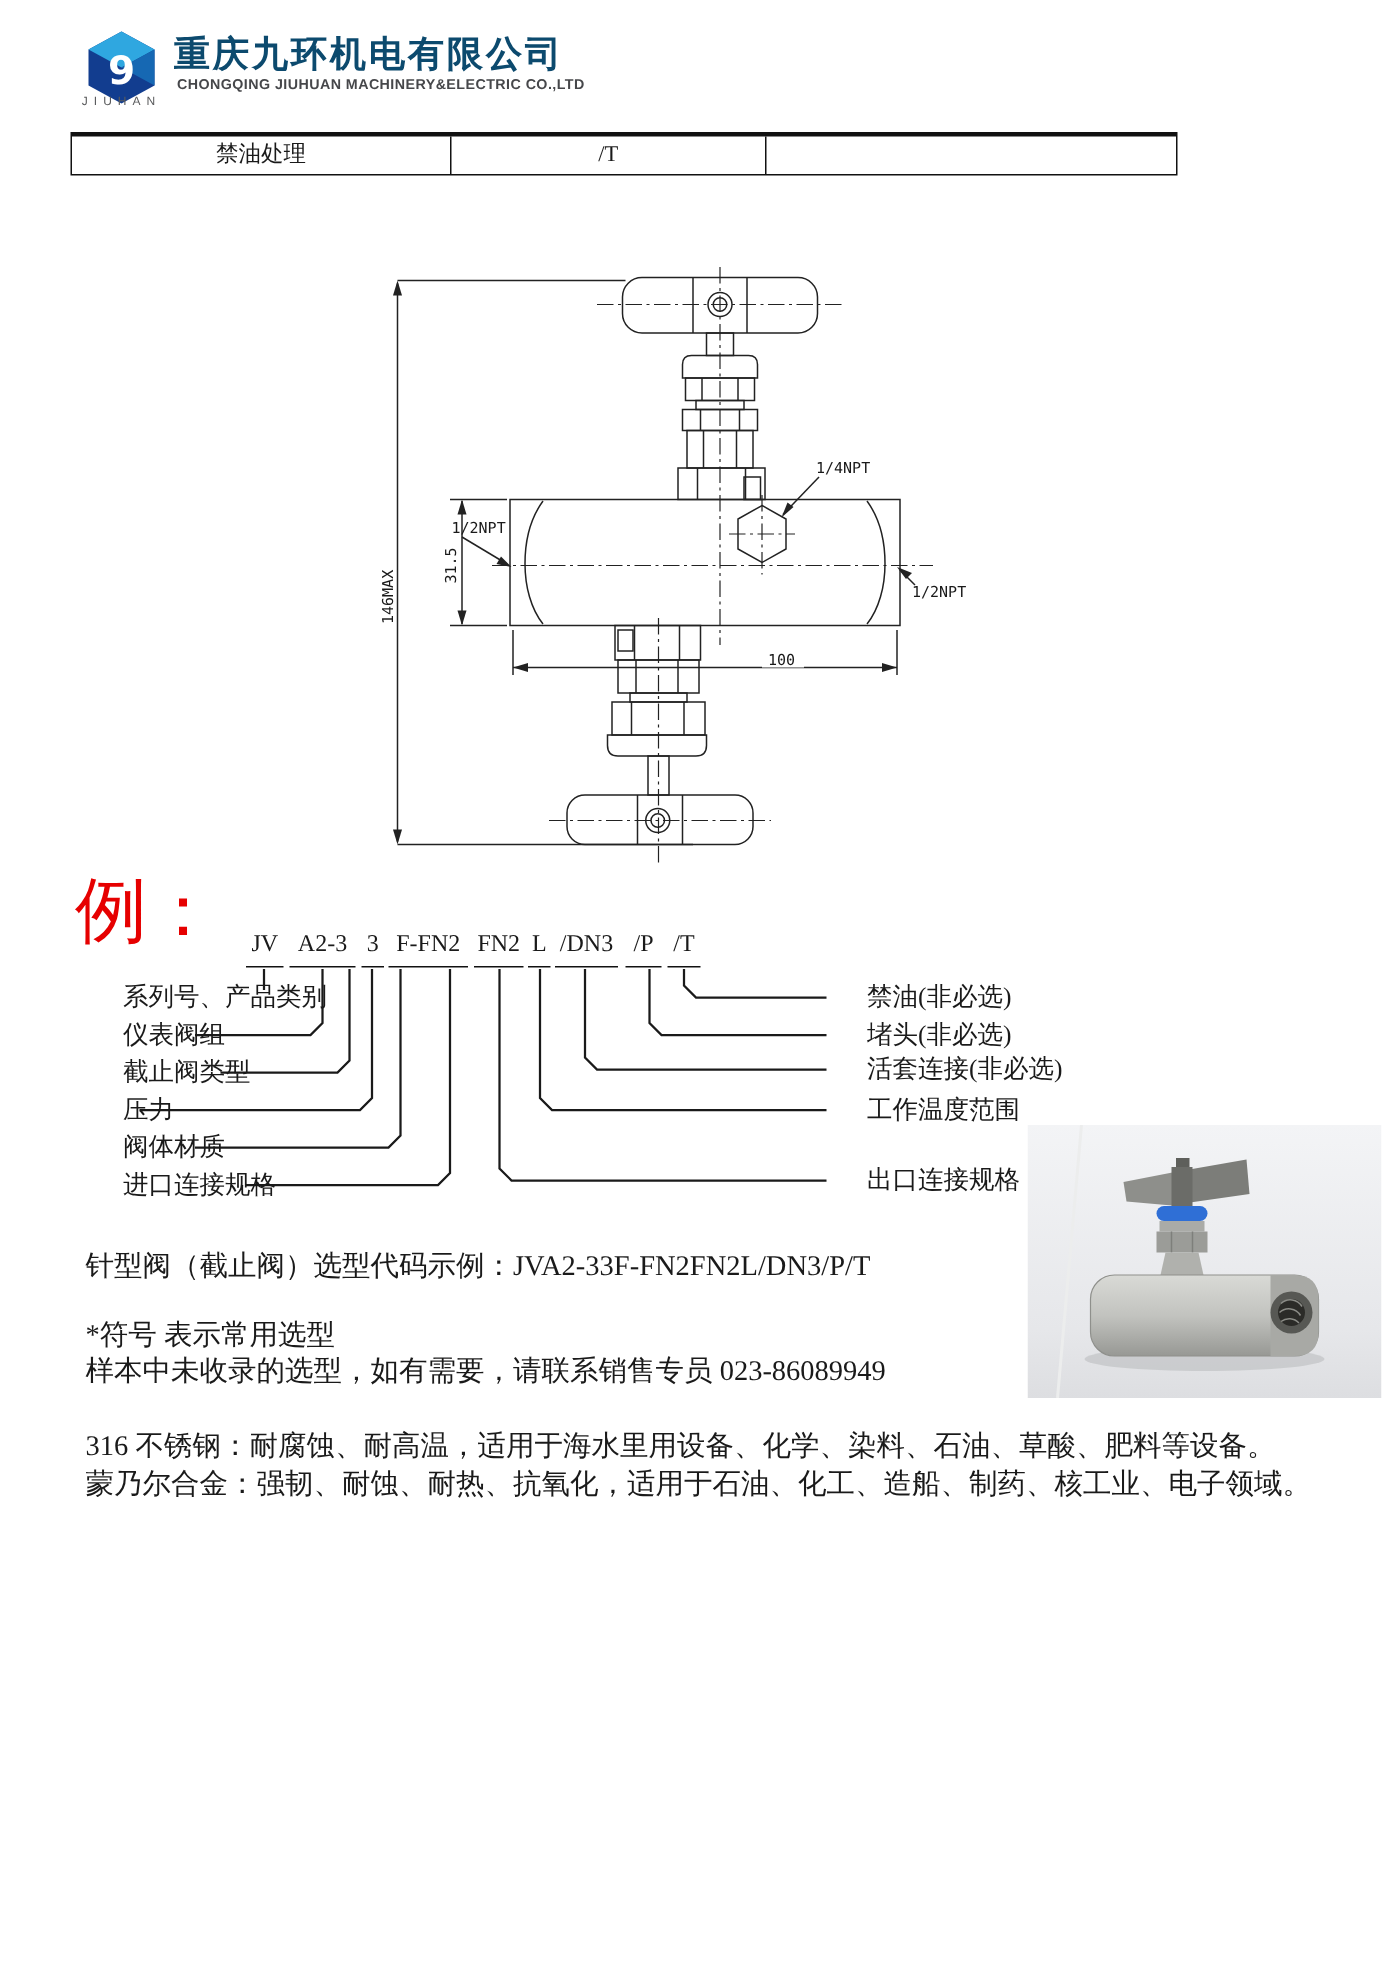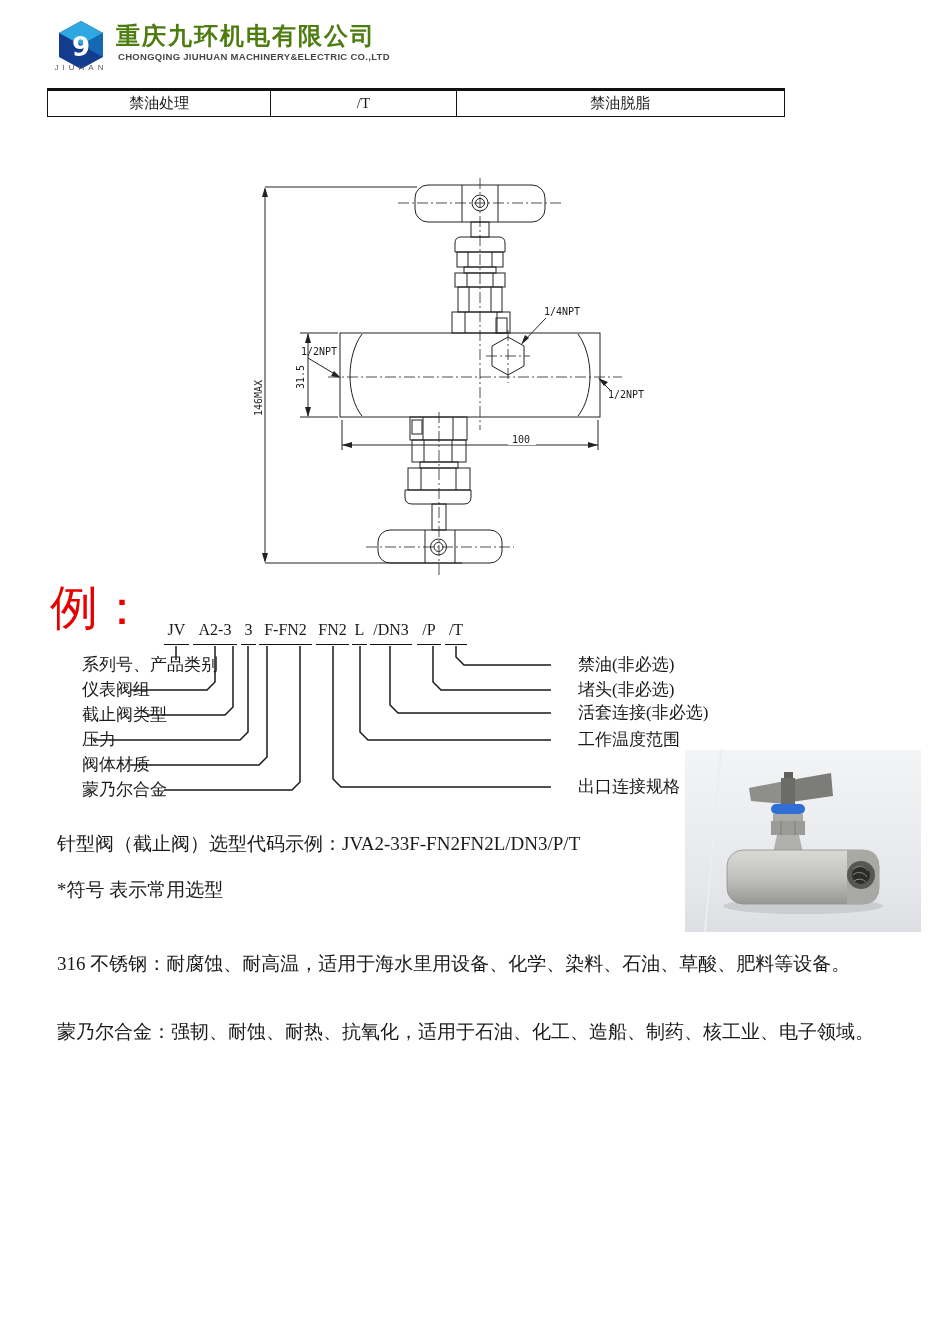--- a/index.html
+++ b/index.html
@@ -5,21 +5,21 @@
   html,body{margin:0;padding:0;background:#888;}
   .page{
     position:relative;width:930px;height:1320px;background:#ffffff;
     margin:0 auto;font-family:"Liberation Serif",serif;color:#1a1a1a;overflow:hidden;
   }
   
   .logo{position:absolute;left:53px;top:14px;width:56px;height:64px;}
   .logo-word{position:absolute;left:50px;top:63px;width:62px;text-align:center;
     font-family:"Liberation Sans",sans-serif;font-size:8px;letter-spacing:4px;color:#595a5c;}
   .cname{position:absolute;left:116px;top:20px;font-size:24px;font-weight:bold;
-    color:#4d7c0f;letter-spacing:2px;font-family:"Liberation Serif",serif;}
+    color:#0c4a6e;letter-spacing:2px;font-family:"Liberation Serif",serif;}
   .ename{position:absolute;left:118px;top:51px;font-size:9.5px;font-weight:bold;
     color:#46474a;font-family:"Liberation Sans",sans-serif;letter-spacing:0.3px;}
   
   .opt-table{position:absolute;left:47px;top:88px;width:738px;display:flex;
     border:1.5px solid #111;border-top:3.5px solid #111;box-sizing:border-box;}
   .opt-cell{height:25px;line-height:25px;text-align:center;font-size:15px;
     border-right:1.5px solid #111;box-sizing:border-box;}
   .opt-cell:nth-child(1){width:253px;}
   .opt-cell:nth-child(2){width:210px;}
   .opt-cell:nth-child(3){width:371px;border-right:none;}
@@ -50,21 +50,20 @@
     <polygon points="50,14 50,38 28,26" fill="#1668b3"></polygon>
     <text x="28" y="37" text-anchor="middle" font-family="DejaVu Sans, sans-serif" font-size="26" font-weight="bold" fill="#ffffff">9</text>
   </svg>
   <div class="logo-word">JIUHAN</div>
   <div class="cname">重庆九环机电有限公司</div>
   <div class="ename">CHONGQING JIUHUAN MACHINERY&amp;ELECTRIC CO.,LTD</div>
 
   <div class="opt-table">
     <div class="opt-cell">禁油处理</div>
     <div class="opt-cell">/T</div>
-    <div class="opt-cell">禁油脱脂</div>
   </div>
 
   <div class="drawing">
     <svg width="410" height="415" viewBox="250 170 410 415" fill="none" stroke="#222" stroke-width="1">
 
       <g>
         <line x1="265" y1="187" x2="417" y2="187"></line>
         <line x1="265" y1="563" x2="462" y2="563"></line>
         <line x1="265" y1="189" x2="265" y2="561"></line>
         <polygon points="265,187 262,197 268,197" fill="#222" stroke="none"></polygon>
@@ -191,33 +190,34 @@
     <path d="M390,646 V705 L398,713 H551"></path>
     <path d="M360,646 V732 L368,740 H551"></path>
     <path d="M333,646 V779 L341,787 H551"></path>
   </svg>
 
   <div class="lbl" style="left:57px;top:655px;">系列号、产品类别</div>
   <div class="lbl" style="left:57px;top:680px;">仪表阀组</div>
   <div class="lbl" style="left:57px;top:705px;">截止阀类型</div>
   <div class="lbl" style="left:57px;top:730px;">压力</div>
   <div class="lbl" style="left:57px;top:755px;">阀体材质</div>
-  <div class="lbl" style="left:57px;top:780px;">蒙乃尔合金</div>
+  <div class="lbl" style="left:57px;top:780px;">进口连接规格</div>
 
   <div class="lbl" style="left:553px;top:655px;">禁油(非必选)</div>
   <div class="lbl" style="left:553px;top:680px;">堵头(非必选)</div>
   <div class="lbl" style="left:553px;top:703px;">活套连接(非必选)</div>
   <div class="lbl" style="left:553px;top:730px;">工作温度范围</div>
   <div class="lbl" style="left:553px;top:777px;">出口连接规格</div>
 
   <div class="note" style="top:831px;">针型阀（截止阀）选型代码示例：JVA2-33F-FN2FN2L/DN3/P/T</div>
   <div class="note" style="top:877px;">*符号 表示常用选型</div>
+  <div class="note" style="top:901px;">样本中未收录的选型，如有需要，请联系销售专员 023-86089949</div>
 
   <div class="note" style="top:951px;">316 不锈钢：耐腐蚀、耐高温，适用于海水里用设备、化学、染料、石油、草酸、肥料等设备。</div>
-  <div class="note" style="top:1019px;font-family:Liberation Mono, monospace;">蒙乃尔合金：强韧、耐蚀、耐热、抗氧化，适用于石油、化工、造船、制药、核工业、电子领域。</div>
+  <div class="note" style="top:976px;font-family:Liberation Mono, monospace;">蒙乃尔合金：强韧、耐蚀、耐热、抗氧化，适用于石油、化工、造船、制药、核工业、电子领域。</div>
 
   <svg class="photo" viewBox="0 0 236 182">
     <defs>
       <linearGradient id="pbg" x1="0" y1="0" x2="0" y2="1">
         <stop offset="0" stop-color="#f3f4f6"></stop>
         <stop offset="0.75" stop-color="#e6e7ea"></stop>
         <stop offset="1" stop-color="#dddee1"></stop>
       </linearGradient>
       <linearGradient id="metal" x1="0" y1="0" x2="0" y2="1">
         <stop offset="0" stop-color="#d9dad6"></stop>

